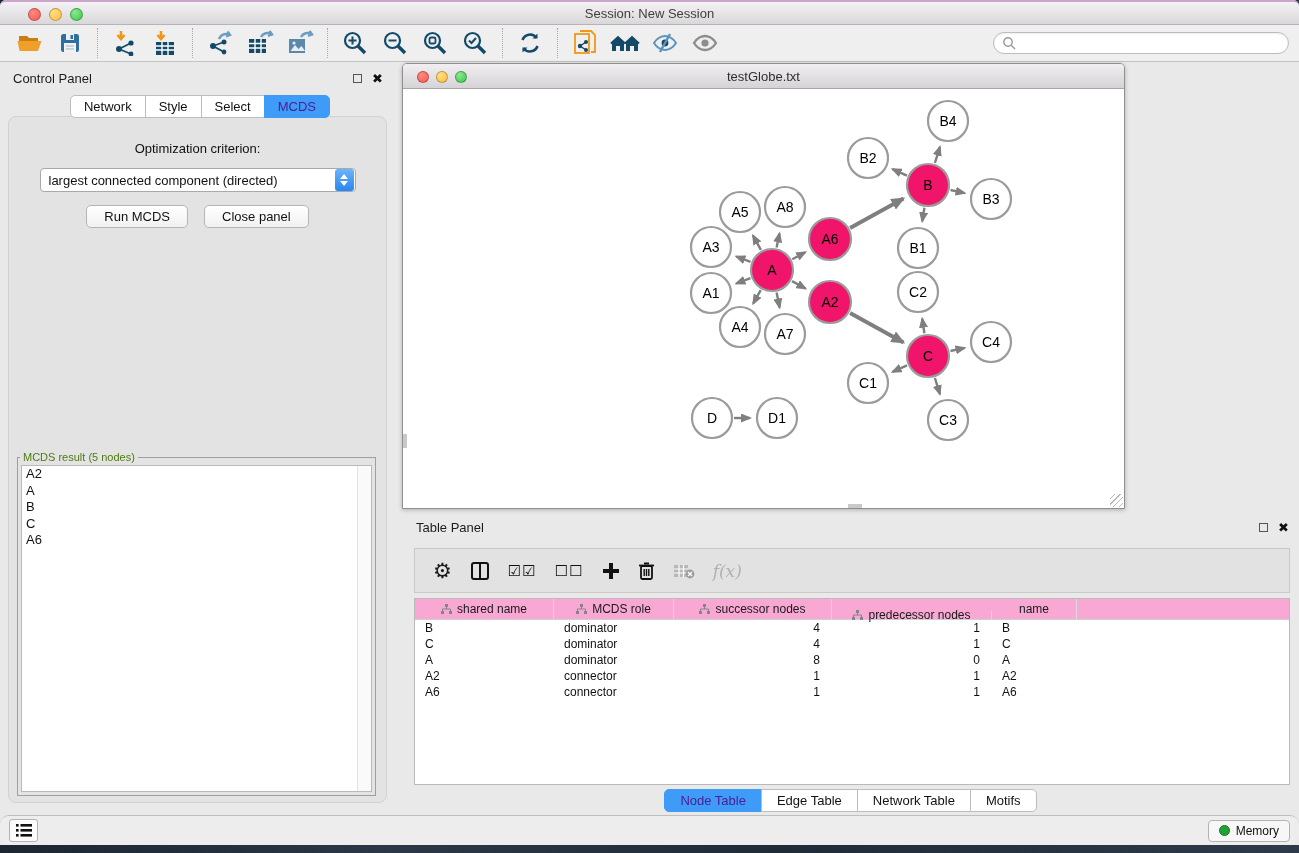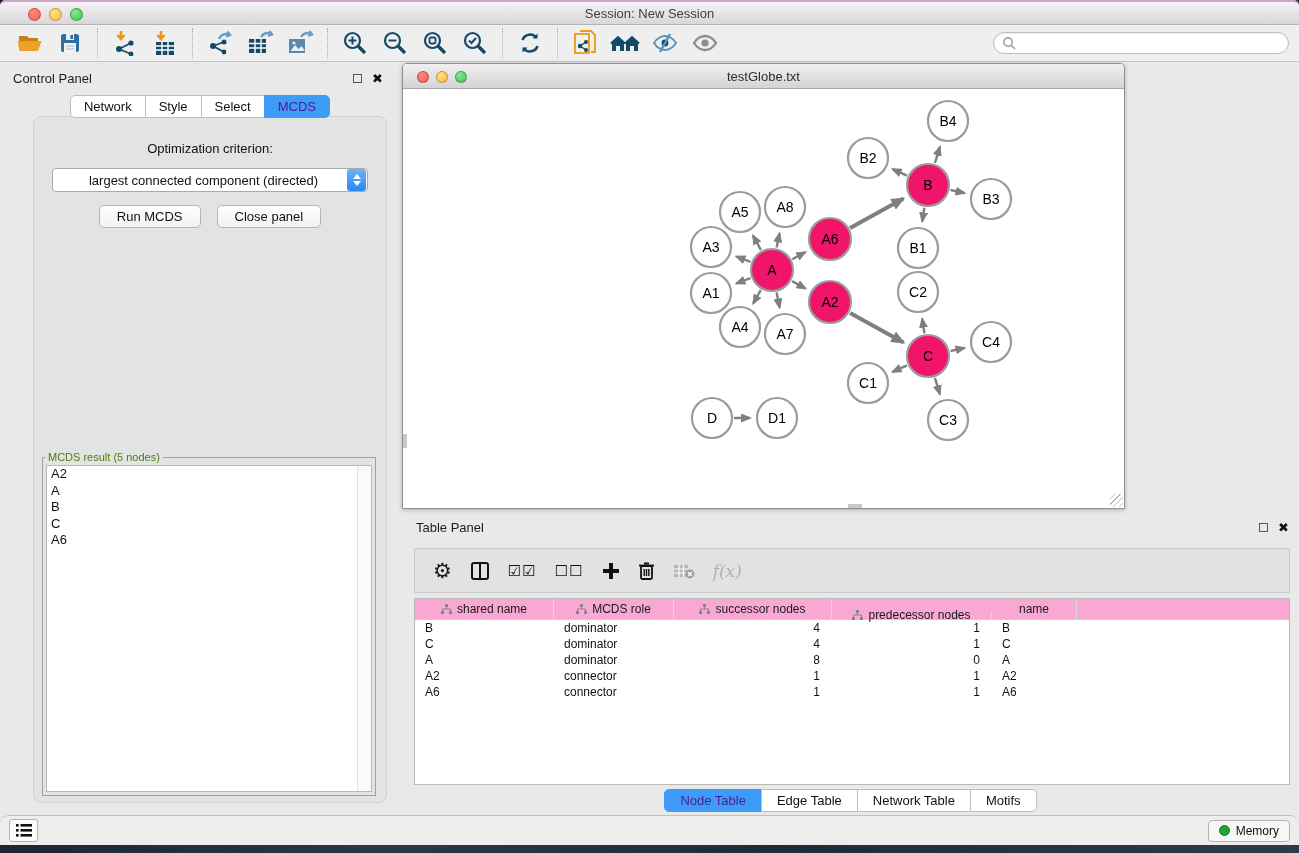--- a/index.html
+++ b/index.html
@@ -41,25 +41,25 @@
   .panel-header .ph-icons { margin-left:auto; display:flex; gap:10px; align-items:center; }
   .float-glyph { width:9px; height:9px; border:1.5px solid #555; display:inline-block; }
   .close-glyph { font-size:13px; font-weight:bold; color:#111; line-height:1; }
   .seg-row { position:absolute; left:4px; right:0; top:30px; display:flex; justify-content:center; z-index:2; }
   .seg-btn { background:#fff; border:1px solid #bdbdbd; padding:3px 13px; font-size:13px;
     color:#111; margin-left:-1px; }
   .seg-btn:first-child { border-radius:5px 0 0 5px; margin-left:0; }
   .seg-btn:last-child { border-radius:0 5px 5px 0; }
   .seg-btn.active { background:#3e9bf7; border-color:#3e9bf7; color:#4c1d95; }
   .cp-card { position:absolute; left:5px; right:6px; top:51px; bottom:7px;
-    background:#e3e3e3; border:1px solid #d2d2d2; border-radius:8px;margin-left:25px; }
+    background:#e3e3e3; border:1px solid #d2d2d2; border-radius:8px; }
   .opt-label { text-align:center; margin-top:24px; font-size:13px; color:#111; }
   .opt-select { width:316px; height:24px; margin:12px auto 0; background:#fff;
     border:1px solid #a9a9a9; border-radius:4px; display:flex; align-items:center; overflow:hidden; }
-  .opt-select .val { flex:1; font-size:13px; padding-left:8px; color:#111; white-space:nowrap;text-align:center; }
+  .opt-select .val { flex:1; font-size:13px; padding-left:8px; color:#111; white-space:nowrap; }
   .stepper { width:19px; height:22px; margin:0 1px; border-radius:3px;
     background:linear-gradient(#6cb3fb,#2a86ef); display:flex; flex-direction:column;
     align-items:center; justify-content:center; gap:2px; }
   .stepper .tri-up { width:0; height:0; border-left:4px solid transparent; border-right:4px solid transparent; border-bottom:5px solid #fff; }
   .stepper .tri-dn { width:0; height:0; border-left:4px solid transparent; border-right:4px solid transparent; border-top:5px solid #fff; }
   .btn-row { display:flex; justify-content:center; gap:16px; margin-top:13px; }
   .mac-btn { background:linear-gradient(#ffffff,#f1f1f1); border:1px solid #b5b5b5;
     border-radius:5px; padding:3px 17px; font-size:13px; color:#111; }
   .result-box { position:absolute; left:8px; right:10px; top:334px; bottom:6px;
     border:1px solid #9f9f9f; background:transparent; }

